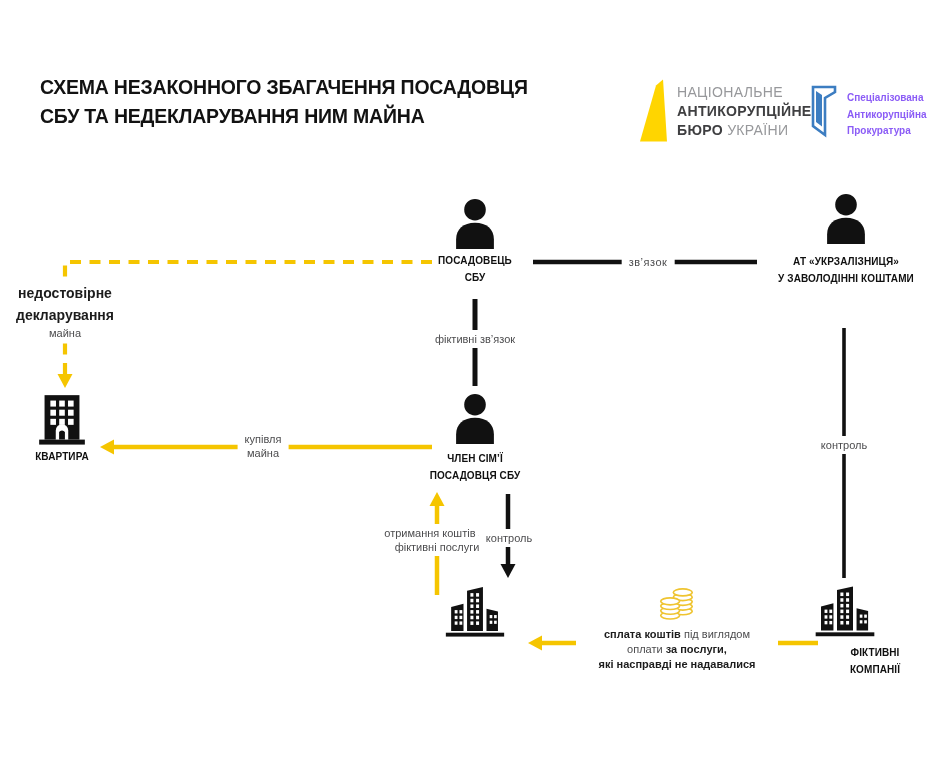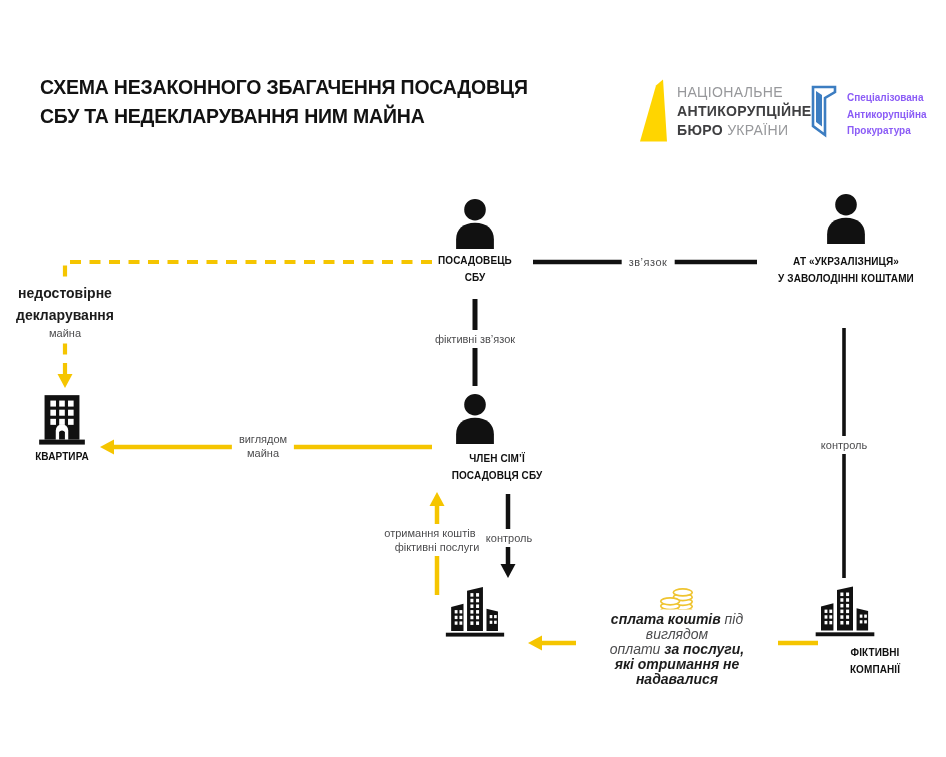--- a/index.html
+++ b/index.html
@@ -22,21 +22,21 @@
   .sap .txt{margin-left:9px;padding-top:8px;font-size:10px;line-height:16.5px;color:#8b5cf6;font-weight:700;white-space:nowrap;}
 
   .nodelabel{text-align:center;font-weight:800;font-size:10px;line-height:16.5px;color:#101010;
              letter-spacing:0.1px;background:#fff;padding:1px 5px;white-space:nowrap;}
   .icon{display:block;}
 
   .elabel{text-align:center;font-size:11px;line-height:14px;color:#4C4C4E;background:#fff;padding:2px 7px;white-space:nowrap;}
   .elabel b{color:#1c1c1c;font-weight:800;}
   .fd{width:104px;white-space:normal;padding:2px 4px;}
   .fd .fdb{font-weight:800;color:#1c1c1c;font-size:14px;line-height:22px;}
-  .payment{width:190px;white-space:normal;font-size:14px;line-height:15px;padding:2px 6px;font-style:italic;}
+  .payment{width:190px;white-space:normal;font-size:11px;line-height:15px;padding:2px 6px;}
 </style>
 </head>
 <body>
 
 <div class="canvas">
 
   <svg class="wires" width="946" height="757" viewBox="0 0 946 757">
     <g>
       <line x1="533" y1="262" x2="757" y2="262" stroke="#111111" stroke-width="4.5"></line>
     </g>
@@ -132,21 +132,21 @@
     <path d="M11.6 23.4 v-3.6 a1.6 1.6 0 0 1 2.8 0 v3.6 Z" fill="#111"></path>
   </svg>
   <div class="abs cx nodelabel" style="left:62px;top:448px">
     <div>КВАРТИРА</div>
   </div>
 
   <svg class="abs icon cx" style="left:475px;top:392px" width="54" height="52" viewBox="0 0 24 23">
     <circle cx="12" cy="5.6" r="4.8" fill="#111"></circle>
     <path d="M12 11.4c-5.2 0-8.4 2.9-8.4 7.4V23h16.8v-4.2c0-4.5-3.2-7.4-8.4-7.4z" fill="#111"></path>
   </svg>
-  <div class="abs cx nodelabel" style="left:497px;top:450px">
+  <div class="abs cx nodelabel" style="left:475px;top:450px">
     <div>ЧЛЕН СІМ’Ї</div>
     <div>ПОСАДОВЦЯ СБУ</div>
   </div>
 
   <svg class="abs icon cx" style="left:475px;top:585px" width="64" height="53" viewBox="0 0 36 30">
     <g fill="#111">
       <rect x="1.5" y="27" width="33" height="2.2"></rect>
       <path d="M4.5 26 V12.5 L11.5 10.6 V26 Z"></path>
       <path d="M13.5 26 V3.2 L22.5 1.2 V26 Z"></path>
       <path d="M24.5 26 V13.5 L31 15 V26 Z"></path>
@@ -217,21 +217,21 @@
   <div class="abs cc elabel" style="left:648px;top:262px;letter-spacing:0.5px">зв’язок</div>
 
   <div class="abs cc elabel" style="left:475px;top:339px">фіктивні зв’язок</div>
 
   <div class="abs cc elabel fd" style="left:65px;top:311px">
     <div class="fdb">недостовірне декларування</div>
     <div>майна</div>
   </div>
 
   <div class="abs cc elabel" style="left:263px;top:446px">
-    <div>виглядом</div>
+    <div>купівля</div>
     <div>майна</div>
   </div>
 
   <div class="abs cc elabel" style="left:437px;top:540px">
     <div>отримання коштів за</div>
     <div>фіктивні послуги</div>
   </div>
 
   <div class="abs cc elabel" style="left:509px;top:538px">контроль</div>
 
@@ -247,16 +247,16 @@
       <ellipse cx="13.5" cy="27" rx="9" ry="3.3"></ellipse>
       <ellipse cx="13.5" cy="22.5" rx="9" ry="3.3"></ellipse>
       <ellipse cx="13.5" cy="18" rx="9" ry="3.3"></ellipse>
       <ellipse cx="13.5" cy="13.5" rx="9" ry="3.3"></ellipse>
     </g>
   </svg>
 
   <div class="abs cc elabel payment" style="left:677px;top:649px">
     <div><b>сплата коштів</b> <span>під виглядом</span></div>
     <div><span>оплати</span> <b>за послуги,</b></div>
-    <div><b>які отримання не надавалися</b></div>
+    <div><b>які насправді не надавалися</b></div>
   </div>
 
 </div>
 
 </body></html>

